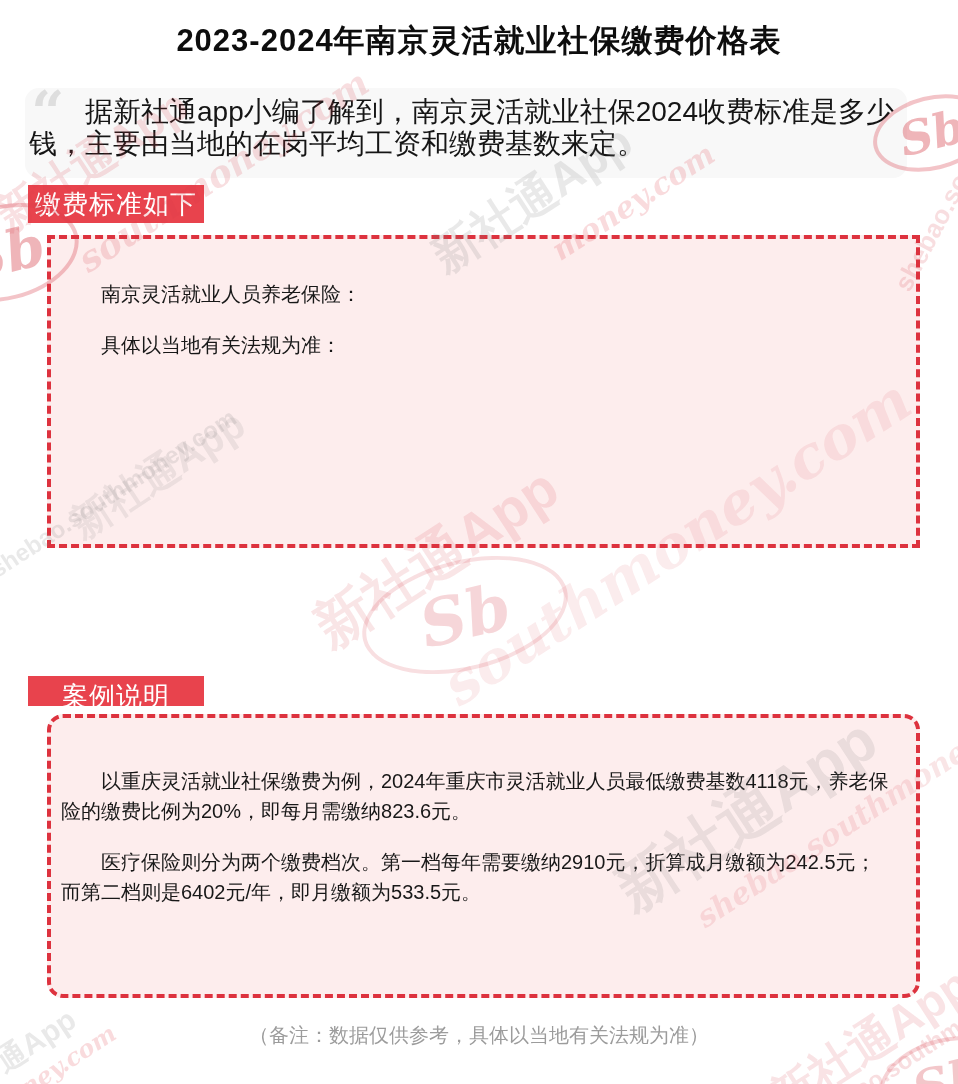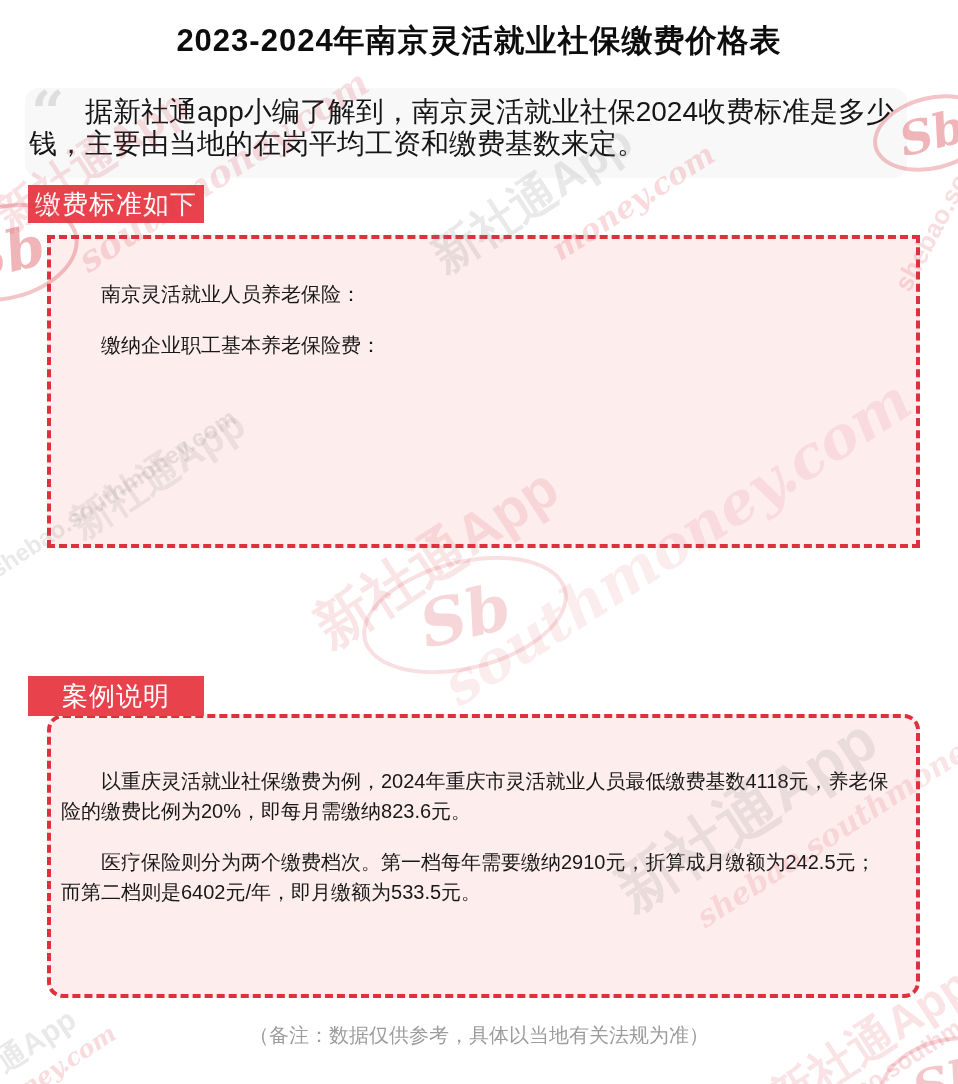--- a/index.html
+++ b/index.html
@@ -25,21 +25,21 @@
   .intro-text {
     position:absolute; left:4px; top:8px; width:872px;
     font-size:28px; line-height:32px; text-indent:2em; color:#151515;
   }
   .section-label {
     position:absolute; left:28px; width:176px;
     background:var(--accent-red,#e8434d); color:#ffffff;
     font-size:26px; text-align:center; z-index:3; letter-spacing:1px;
   }
   .label-standards { top:185px; height:38px; line-height:38px; }
-  .label-case      { top:676px; height:40px; line-height:40px;text-align:center; }
+  .label-case      { top:676px; height:30px; line-height:40px;text-align:center; }
   .content-box {
     position:absolute; left:47px; width:873px;
     border:4px dashed var(--dash-red,#dd323e);
     background:var(--panel-pink,#fdeded); z-index:1;
   }
   .box-standards { top:235px; height:313px; padding:40px 24px 8px 10px; }
   .box-case      { top:714px; height:284px; padding:48px 24px 0 10px;border-radius:16px; }
   .content-box p {
     font-size:20px; line-height:30px; text-indent:2em;
     color:#181818; margin-bottom:21px;
@@ -74,21 +74,21 @@
   <h1 class="page-title">2023-2024年南京灵活就业社保缴费价格表</h1>
 
   <div class="intro-card">
     <span class="quote-icon">“</span>
     <p class="intro-text">据新社通app小编了解到，南京灵活就业社保2024收费标准是多少钱，主要由当地的在岗平均工资和缴费基数来定。</p>
   </div>
 
   <div class="section-label label-standards">缴费标准如下</div>
   <div class="content-box box-standards">
     <p>南京灵活就业人员养老保险：</p>
-    <p>缴纳企业职工基本养老保险费：</p>
+    <p>具体以当地有关法规为准：</p>
   </div>
 
   <div class="section-label label-case">案例说明</div>
   <div class="content-box box-case">
     <p>以重庆灵活就业社保缴费为例，2024年重庆市灵活就业人员最低缴费基数4118元，养老保险的缴费比例为20%，即每月需缴纳823.6元。</p>
     <p>医疗保险则分为两个缴费档次。第一档每年需要缴纳2910元，折算成月缴额为242.5元；而第二档则是6402元/年，即月缴额为533.5元。</p>
   </div>
 
   <p class="footer-note">（备注：数据仅供参考，具体以当地有关法规为准）</p>
 

